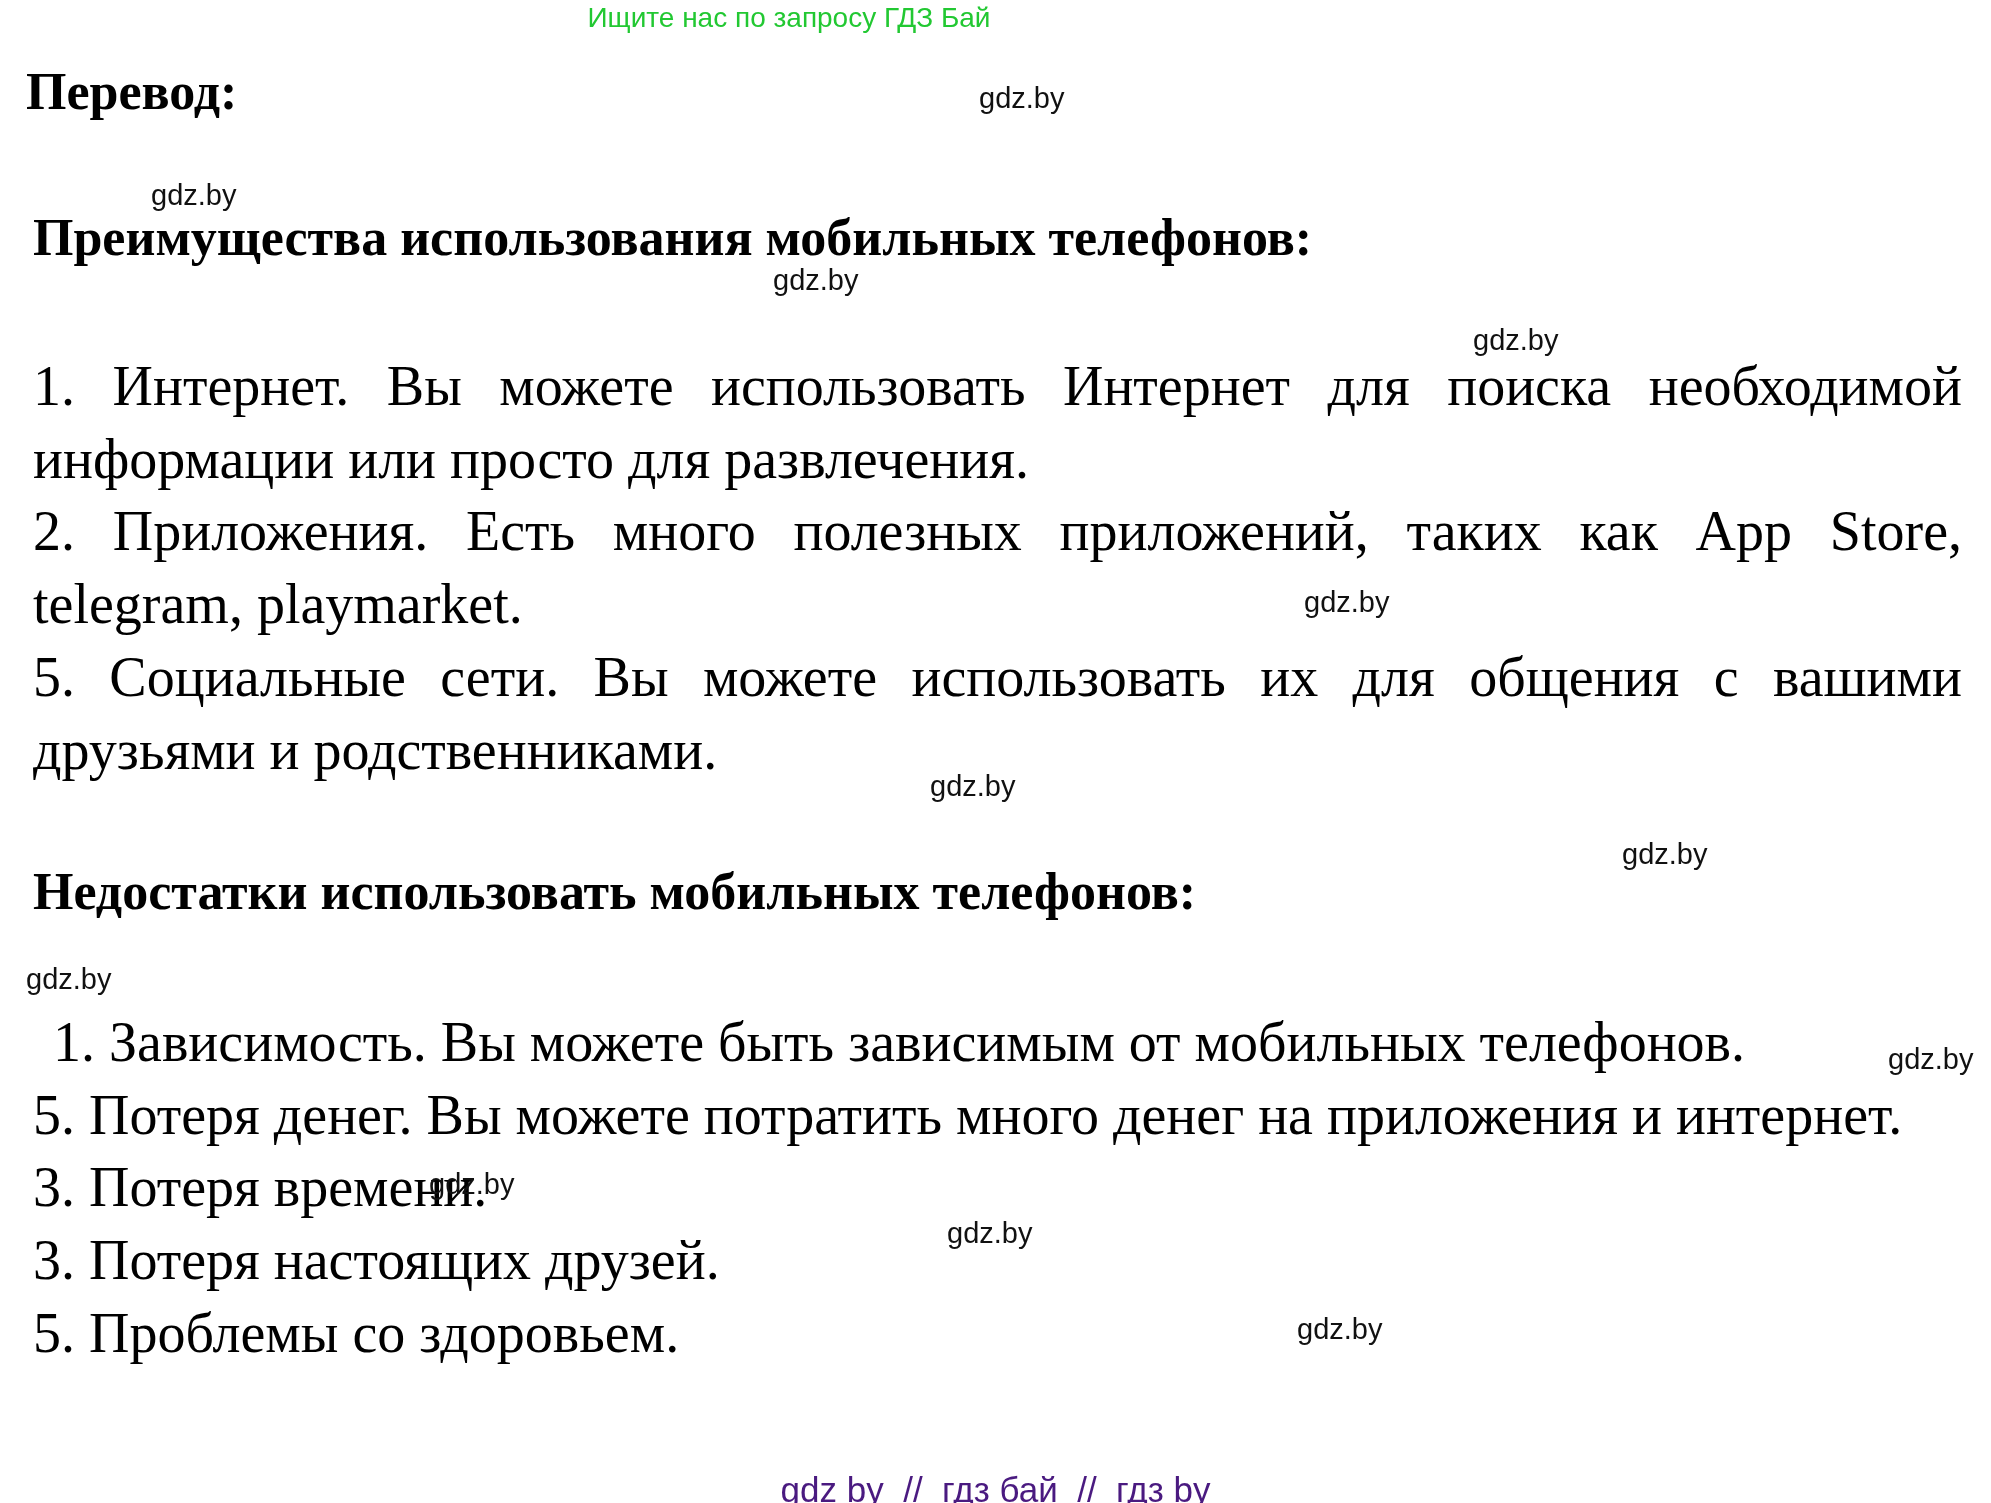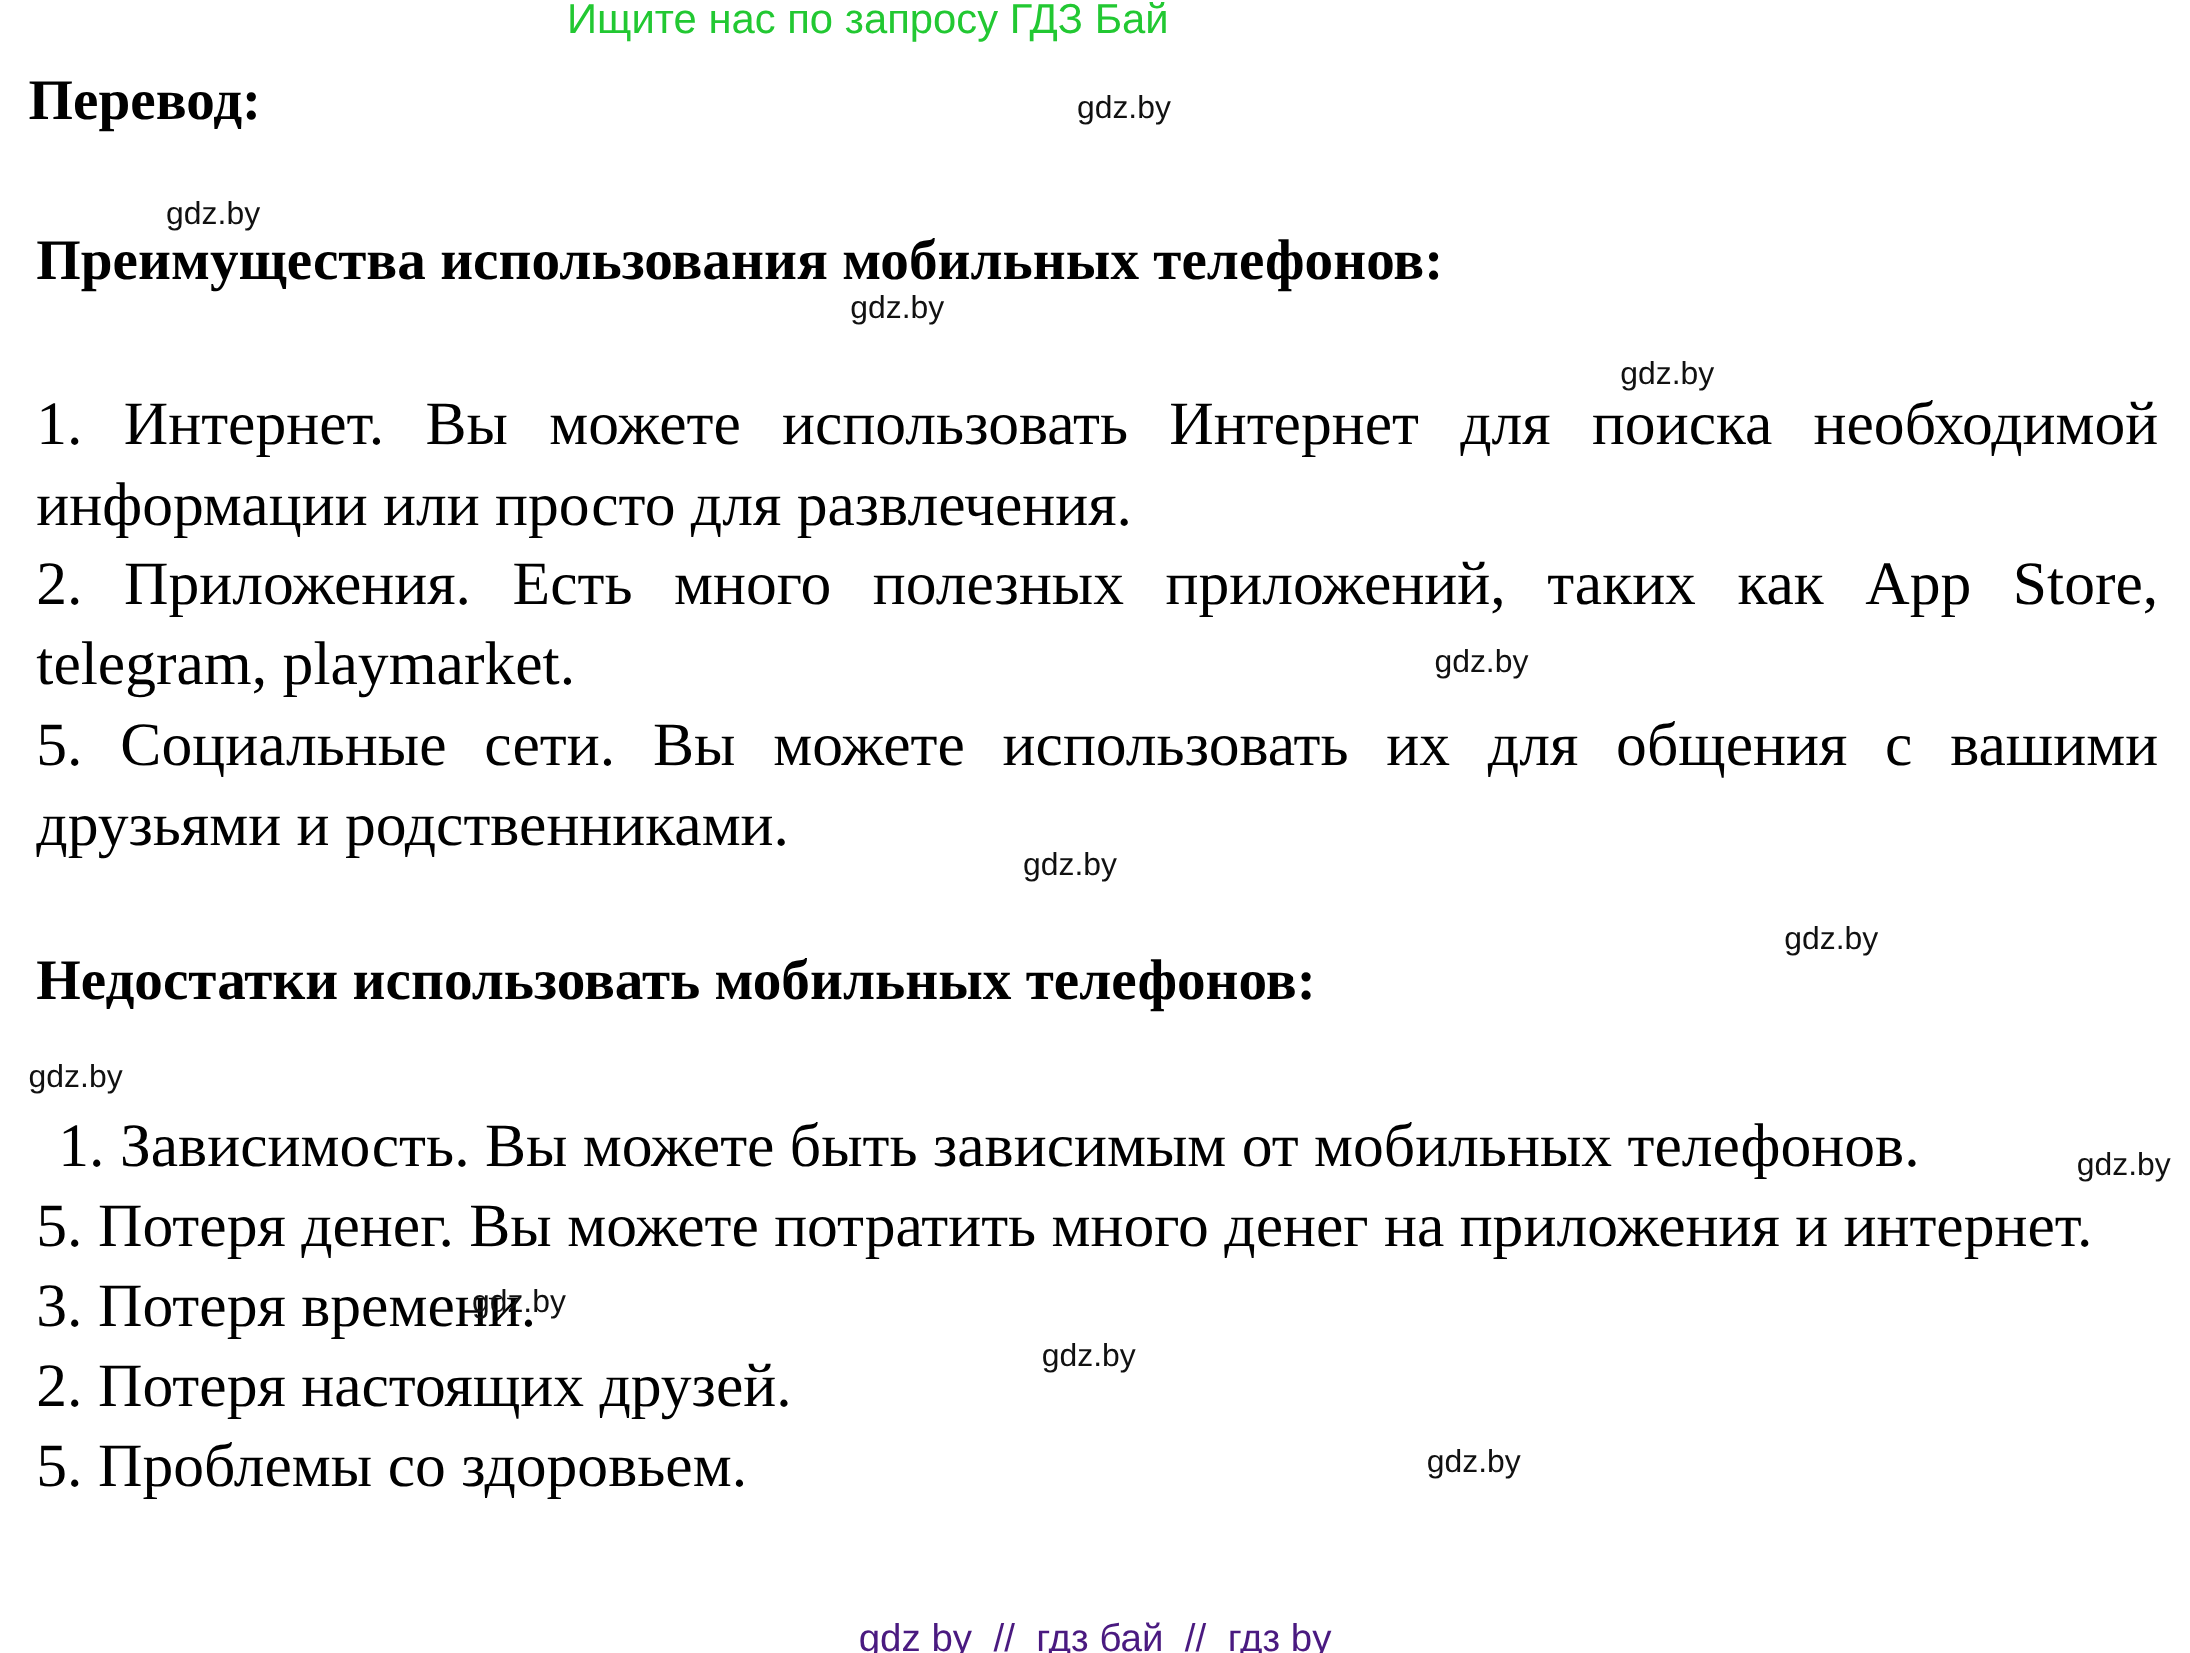--- a/index.html
+++ b/index.html
@@ -1,18 +1,18 @@
 <!DOCTYPE html>
 <html><head>
 <meta charset="utf-8">
 <style>
   html, body { margin:0; padding:0; background:#ffffff; }
   body { width:1991px; height:1503px; position:relative; overflow:hidden; }
   .banner { position:absolute; top:0; left:0; width:1578px; text-align:center;
-    font-family:"Liberation Sans", sans-serif; font-size:38px; line-height:36px; color:#22c832; }
+    font-family:"Liberation Sans", sans-serif; font-size:28px; line-height:36px; color:#22c832; }
   .title { position:absolute; left:26px; top:62px; font-family:"Liberation Serif", serif;
     font-weight:bold; font-size:52px; line-height:60px; color:#000; }
   .heading { position:absolute; left:33px; width:1930px; font-family:Liberation Serif, serif;
     font-weight:bold; font-size:52px; line-height:60px; color:#000; white-space:nowrap; }
   .body { position:absolute; left:33px; width:1929px; font-family:"Liberation Serif", serif;
     font-size:56px; line-height:72.7px; color:#000; text-align:justify; }
   .body p { margin:0; }
   .wm { position:absolute; font-family:"Liberation Sans", sans-serif; font-size:29px; line-height:34px; color:#111; white-space:nowrap; }
   .footer { position:absolute; top:1470px; left:0; width:1991px; text-align:center;
     font-family:"Liberation Sans", sans-serif; font-size:35px; line-height:40px; color:#4a1a80; white-space:pre; }
@@ -31,21 +31,21 @@
   <p>2. Приложения. Есть много полезных приложений, таких как App Store, telegram, playmarket.</p>
   <p>5. Социальные сети. Вы можете использовать их для общения с вашими друзьями и родственниками.</p>
 </div>
 
 <div class="heading" style="top:862px;">Недостатки использовать мобильных телефонов:</div>
 
 <div class="body" style="top:1006px;">
   <p style="text-align:left;margin-left:20px;">1. Зависимость. Вы можете быть зависимым от мобильных телефонов.</p>
   <p>5. Потеря денег. Вы можете потратить много денег на приложения и интернет.</p>
   <p>3. Потеря времени.</p>
-  <p>2. Потеря настоящих друзей.</p>
+  <p>3. Потеря настоящих друзей.</p>
   <p>5. Проблемы со здоровьем.</p>
 </div>
 
 <div class="wm" style="left:979px; top:81px;">gdz.by</div>
 <div class="wm" style="left:151px; top:178px;">gdz.by</div>
 <div class="wm" style="left:773px; top:263px;">gdz.by</div>
 <div class="wm" style="left:1473px; top:323px;">gdz.by</div>
 <div class="wm" style="left:1304px; top:585px;">gdz.by</div>
 <div class="wm" style="left:930px; top:769px;">gdz.by</div>
 <div class="wm" style="left:1622px; top:837px;">gdz.by</div>

